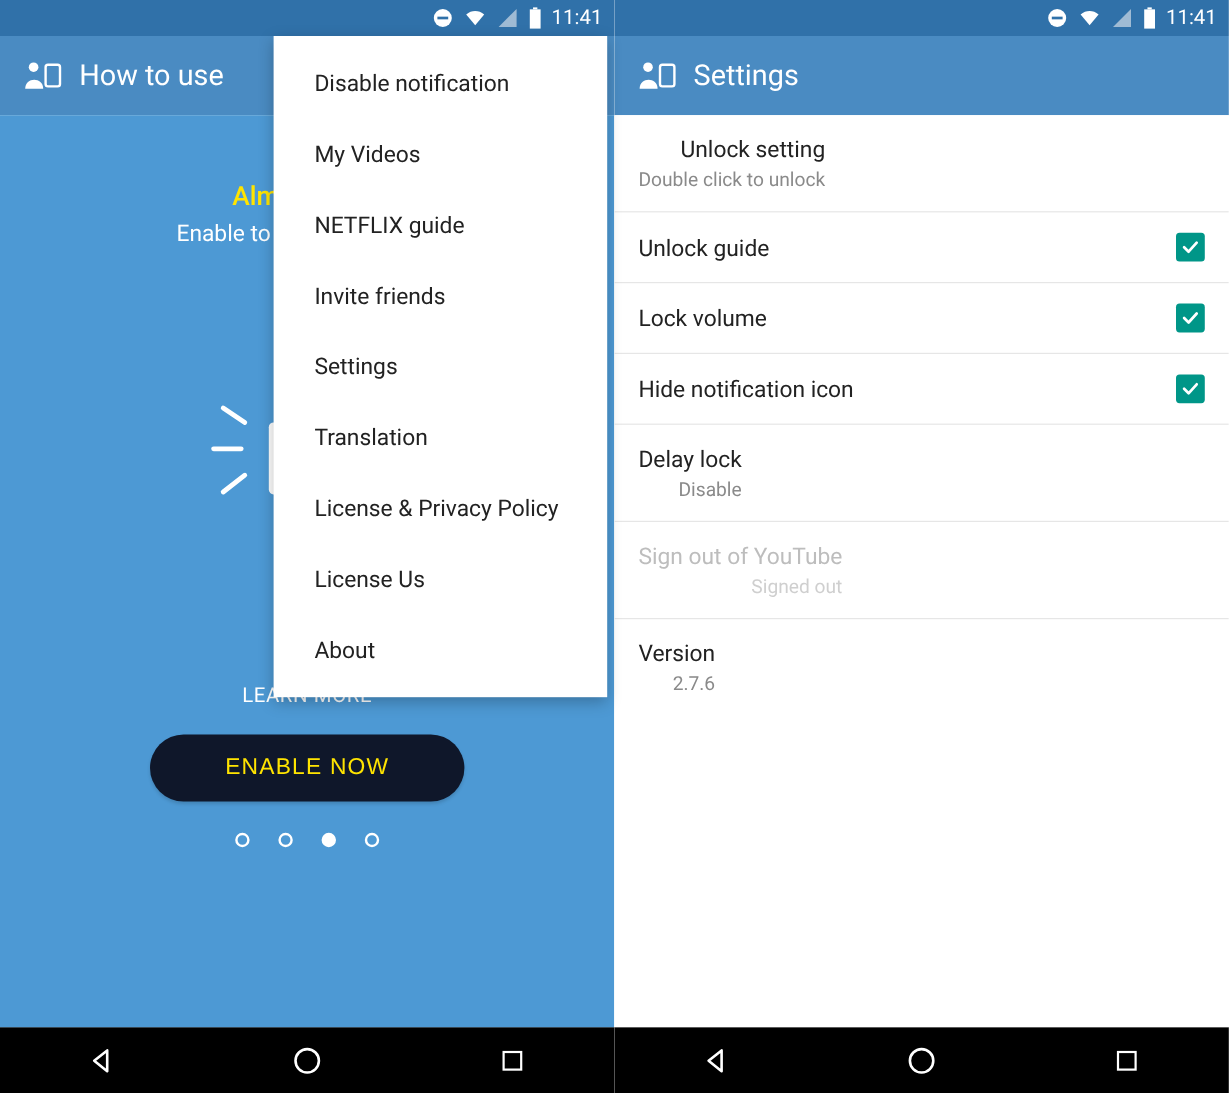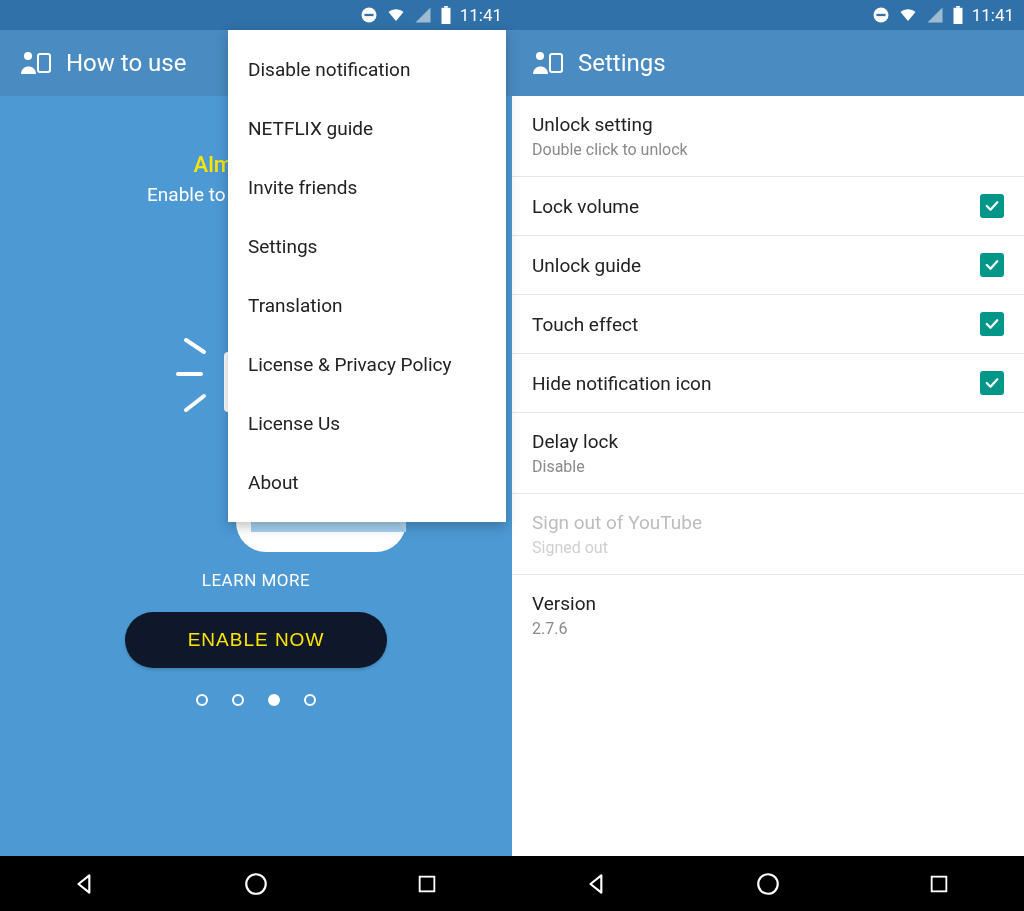--- a/index.html
+++ b/index.html
@@ -108,30 +108,31 @@
     position: absolute;
     top: 30px;
     right: 6px;
     width: 278px;
     background: #fff;
     box-shadow: 0 4px 12px rgba(0,0,0,0.25);
     z-index: 50;
     padding: 10px 0;
   }
   .menu-item {
-    padding: 18px 20px;
+    padding: 18px 34px;
     font-size: 19px;
     color: #222;
   }
   
   .settings-list {
     flex: 1;
     background: #fff;
     overflow: hidden;
     position: relative;
+    text-align: right;
   }
   .setting-row {
     padding: 17px 20px;
     border-bottom: 1px solid #e6e6e6;
     display: flex;
     align-items: center;
     justify-content: space-between;
   }
   .setting-texts { display: flex; flex-direction: column; }
   .setting-title { font-size: 19px; color: #222; }
@@ -222,20 +223,21 @@
     <div class="dots">
       <span class="dot"></span>
       <span class="dot"></span>
       <span class="dot active"></span>
       <span class="dot"></span>
     </div>
   </div>
 
   <div class="menu">
     <div class="menu-item">Disable notification</div>
+    <div class="menu-item">My Videos</div>
     <div class="menu-item">NETFLIX guide</div>
     <div class="menu-item">Invite friends</div>
     <div class="menu-item">Settings</div>
     <div class="menu-item">Translation</div>
     <div class="menu-item">License &amp; Privacy Policy</div>
     <div class="menu-item">License Us</div>
     <div class="menu-item">About</div>
   </div>
 
   <div class="nav-bar">
@@ -298,62 +300,52 @@
   <div class="settings-list">
     <div class="setting-row">
       <div class="setting-texts">
         <span class="setting-title">Unlock setting</span>
         <span class="setting-sub">Double click to unlock</span>
       </div>
     </div>
 
     <div class="setting-row">
       <div class="setting-texts">
-        <span class="setting-title">Lock volume</span>
+        <span class="setting-title">Unlock guide</span>
       </div>
       <span class="checkbox">
         <svg viewBox="0 0 24 24">
             <path d="M5 12 L10 17 L19 7" stroke="#fff" stroke-width="3" fill="none" stroke-linecap="round" stroke-linejoin="round"></path>
           </svg>
       </span>
     </div>
 
     <div class="setting-row">
       <div class="setting-texts">
-        <span class="setting-title">Unlock guide</span>
+        <span class="setting-title">Lock volume</span>
       </div>
       <span class="checkbox">
         <svg viewBox="0 0 24 24">
             <path d="M5 12 L10 17 L19 7" stroke="#fff" stroke-width="3" fill="none" stroke-linecap="round" stroke-linejoin="round"></path>
           </svg>
       </span>
     </div>
 
-    <div class="setting-row">
-      <div class="setting-texts">
-        <span class="setting-title">Touch effect</span>
+
+    <div class="setting-row">
+      <div class="setting-texts">
+        <span class="setting-title">Hide notification icon</span>
       </div>
       <span class="checkbox">
         <svg viewBox="0 0 24 24">
             <path d="M5 12 L10 17 L19 7" stroke="#fff" stroke-width="3" fill="none" stroke-linecap="round" stroke-linejoin="round"></path>
           </svg>
       </span>
     </div>
 
-    <div class="setting-row">
-      <div class="setting-texts">
-        <span class="setting-title">Hide notification icon</span>
-      </div>
-      <span class="checkbox">
-        <svg viewBox="0 0 24 24">
-            <path d="M5 12 L10 17 L19 7" stroke="#fff" stroke-width="3" fill="none" stroke-linecap="round" stroke-linejoin="round"></path>
-          </svg>
-      </span>
-    </div>
-
 
     <div class="setting-row">
       <div class="setting-texts">
         <span class="setting-title">Delay lock</span>
         <span class="setting-sub">Disable</span>
       </div>
     </div>
 
     <div class="setting-row disabled">
       <div class="setting-texts">

